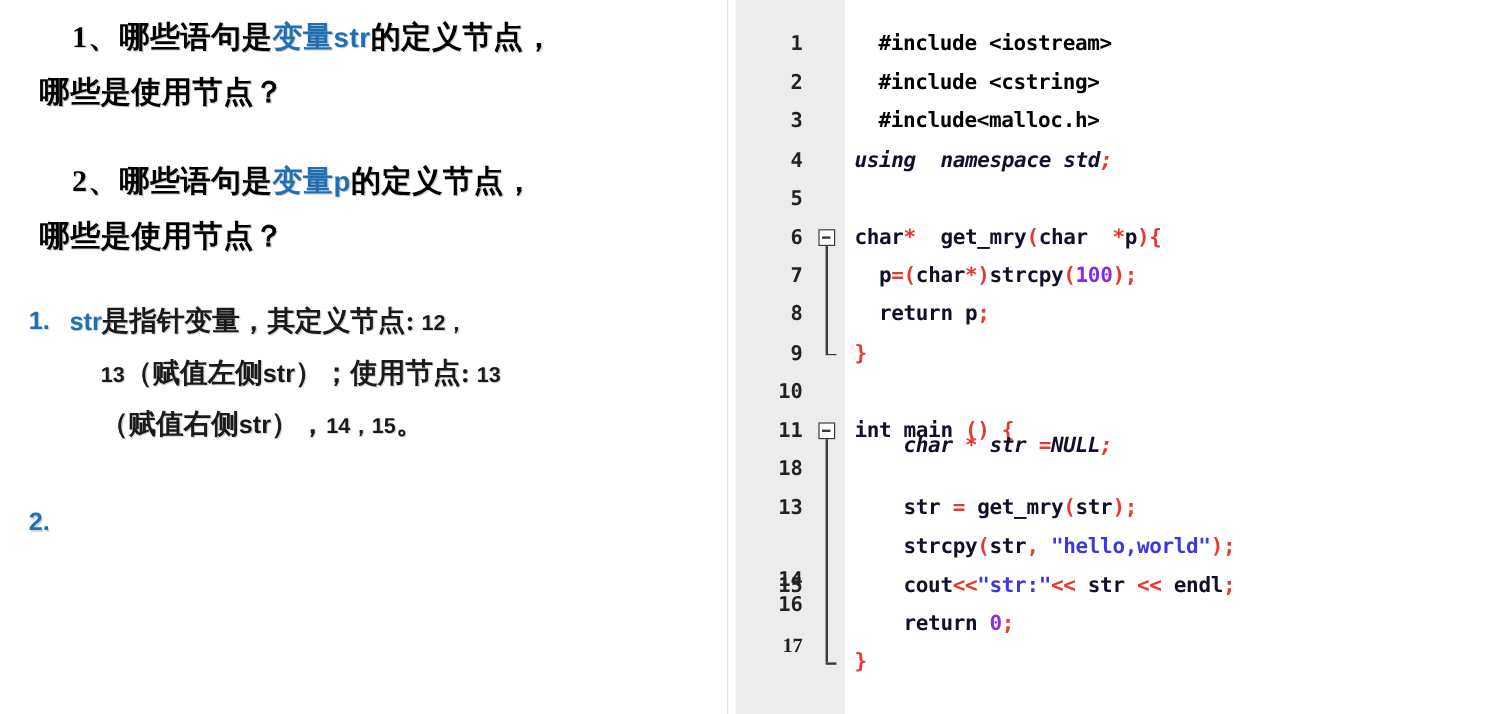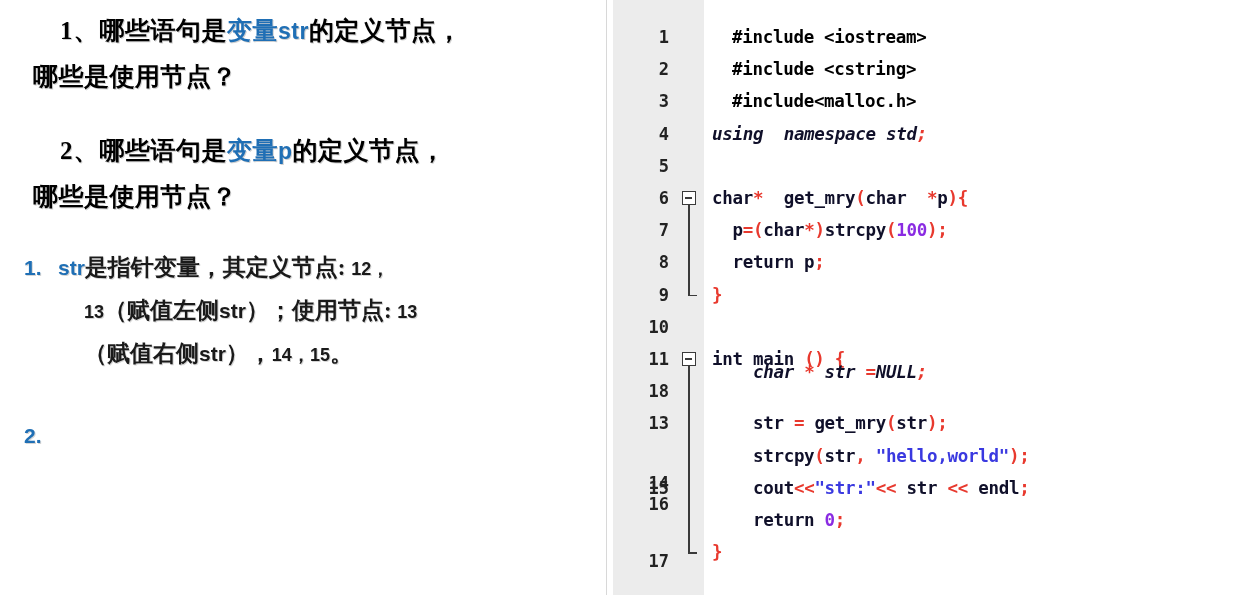--- a/index.html
+++ b/index.html
@@ -240,21 +240,21 @@
       <div class="gutter-row" style="top: 214.2px;">7</div>
       <div class="gutter-row" style="top: 246.4px;">8</div>
       <div class="gutter-row" style="top: 278.6px;">9</div>
       <div class="gutter-row" style="top: 310.8px;">10</div>
       <div class="gutter-row" style="top: 343px;">11</div>
       <div class="gutter-row" style="top: 375.2px;">18</div>
       <div class="gutter-row" style="top: 407.4px;">13</div>
       <div class="gutter-row" style="top: 439.6px; margin-top: 27px;">14</div>
       <div class="gutter-row" style="top: 471.8px;">15</div>
       <div class="gutter-row" style="top: 488px;">16</div>
-      <div class="gutter-row" style="top: 545px;">17</div>
+      <div class="gutter-row" style="top: 522px; font-family: Liberation Serif, serif;">17</div>
     </div>
   <div id="fold-markers">
       <div class="fold-box" style="left: 75px; top: 191px;"></div>
       <div class="fold-stem" style="left: 81.2px; top: 205px; height: 89.6px;"></div>
       <div class="fold-foot" style="left: 81.2px; top: 294.6px; width: 9px;"></div>
       <div class="fold-box" style="left: 75px; top: 352px;"></div>
       <div class="fold-stem" style="left: 81.2px; top: 366px; height: 186.2px;"></div>
       <div class="fold-foot" style="left: 81.2px; top: 552.2px; width: 9px;"></div>
     </div>
   <div id="code-lines">

